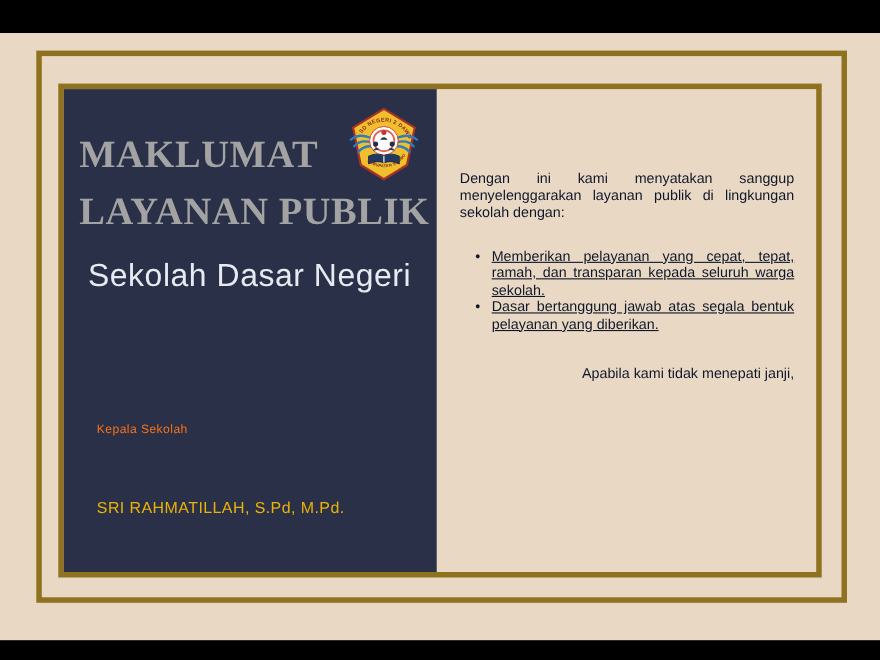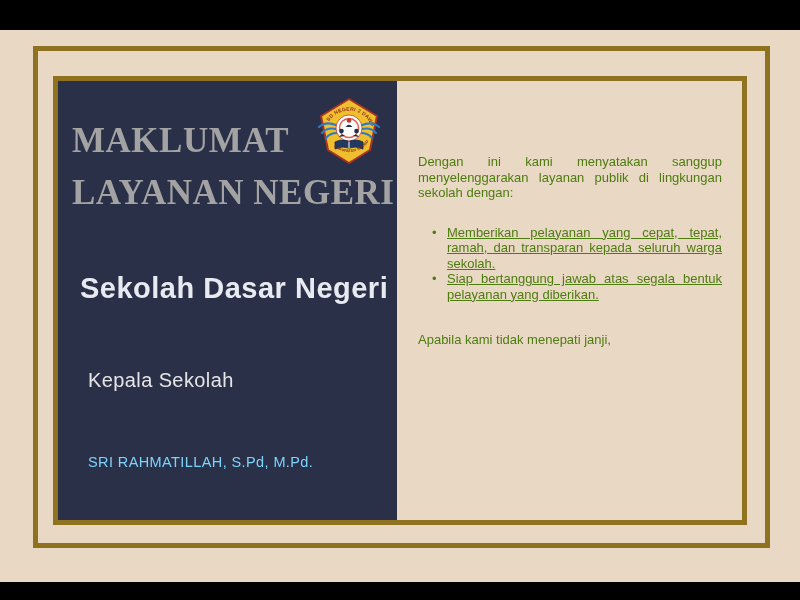--- a/index.html
+++ b/index.html
@@ -11,35 +11,35 @@
   .outer-frame{position:absolute;left:33px;top:46px;width:737px;height:502px;
     border:5px solid #8e7220;box-sizing:border-box;}
   .inner-frame{position:absolute;left:53px;top:76px;width:694px;height:449px;
     border:5px solid #8e7220;box-sizing:border-box;}
   .navy-panel{position:absolute;left:58px;top:81px;width:339px;height:439px;background:#2a3047;}
 
   .title{position:absolute;left:14px;top:34px;color:#a3a3a3;
     font-family:"Liberation Serif",serif;font-weight:bold;
     font-size:35px;line-height:52px;white-space:nowrap;letter-spacing:0.5px;}
   .subtitle{position:absolute;left:22px;top:150px;color:#e8eaf2;
-    font-weight:700;font-size:29px;line-height:40px;white-space:nowrap;letter-spacing:0.5px;margin-top:37px;}
-  .role{position:absolute;left:30px;top:288px;color:#e5e5e5;
-    font-size:20px;letter-spacing:0.4px;}
-  .signature{position:absolute;left:30px;top:372px;color:#7dd3fc;
+    font-weight:400;font-size:29px;line-height:40px;white-space:nowrap;letter-spacing:0.5px;}
+  .role{position:absolute;left:30px;top:304px;color:#f97316;
+    font-size:11px;letter-spacing:0.4px;}
+  .signature{position:absolute;left:30px;top:372px;color:#eab308;
     font-size:14.5px;line-height:19.5px;letter-spacing:0.4px;}
   .logo{position:absolute;left:257px;top:16px;width:68px;height:68px;}
 
   .right-text{position:absolute;left:418px;top:154px;width:304px;
-    color:#4d7c0f;font-size:13px;line-height:15.5px;}
+    color:#0f172a;font-size:13px;line-height:15.5px;}
   .right-text p.intro{margin:0 0 24px 0;text-align:justify;}
   ul.bullets{margin:0 0 28px 0;padding:0 0 0 29px;list-style:none;text-decoration:underline;}
   ul.bullets li{text-align:justify;position:relative;}
   ul.bullets li::before{content:"\2022";position:absolute;left:-15px;top:0;}
   .closing{margin:0;}
-  .closing .line1{text-align:left;margin-top:30px;}
+  .closing .line1{text-align:right;margin-top:30px;}
   .closing .rest{text-align:justify;}
 </style>
 </head>
 <body>
 
 <div class="canvas">
   <div class="outer-frame" style="left:33px;top:16px;"></div>
   <div class="inner-frame" style="left:53px;top:46px;"></div>
 
   <div class="navy-panel" style="left:58px;top:51px;">
@@ -72,37 +72,37 @@
         <path d="M34 44.5 L34 51" stroke="#ffffff" stroke-width="1"></path>
       </g>
       <path id="arcBottom" d="M 15 45 A 23 23 0 0 0 53 45" fill="none"></path>
       <text font-size="3.6" font-weight="bold" fill="#7a2417" letter-spacing="0.2">
         <textPath href="#arcBottom" startOffset="6">KABUPATEN SITUBONDO</textPath>
       </text>
     </svg>
 
     <div class="title">
       <div>MAKLUMAT</div>
-      <div>LAYANAN NEGERI</div>
+      <div>LAYANAN PUBLIK</div>
     </div>
 
     <div class="subtitle">
       <div>Sekolah Dasar Negeri</div>
     </div>
 
     <div class="role">Kepala Sekolah</div>
 
     <div class="signature">
       <div>SRI RAHMATILLAH, S.Pd, M.Pd.</div>
     </div>
   </div>
 
   <div class="right-text" style="top:124px;">
     <p class="intro">Dengan ini kami menyatakan sanggup menyelenggarakan layanan publik di lingkungan sekolah dengan:</p>
     <ul class="bullets">
       <li>Memberikan pelayanan yang cepat, tepat, ramah, dan transparan kepada seluruh warga sekolah.</li>
-      <li>Siap bertanggung jawab atas segala bentuk pelayanan yang diberikan.</li>
+      <li>Dasar bertanggung jawab atas segala bentuk pelayanan yang diberikan.</li>
     </ul>
     <div class="closing">
       <div class="line1">Apabila kami tidak menepati janji,</div>
     </div>
   </div>
 </div>
 
 </body></html>

